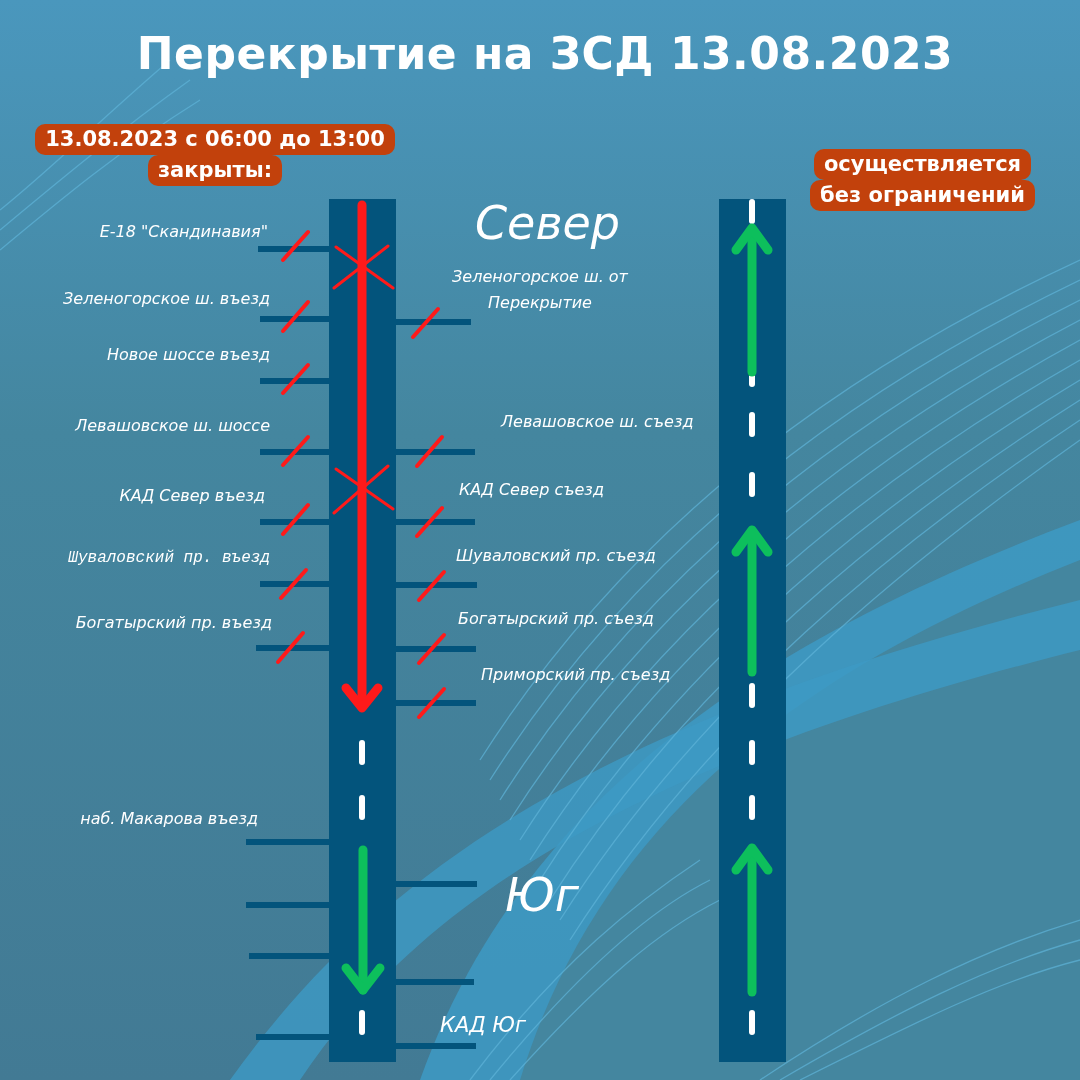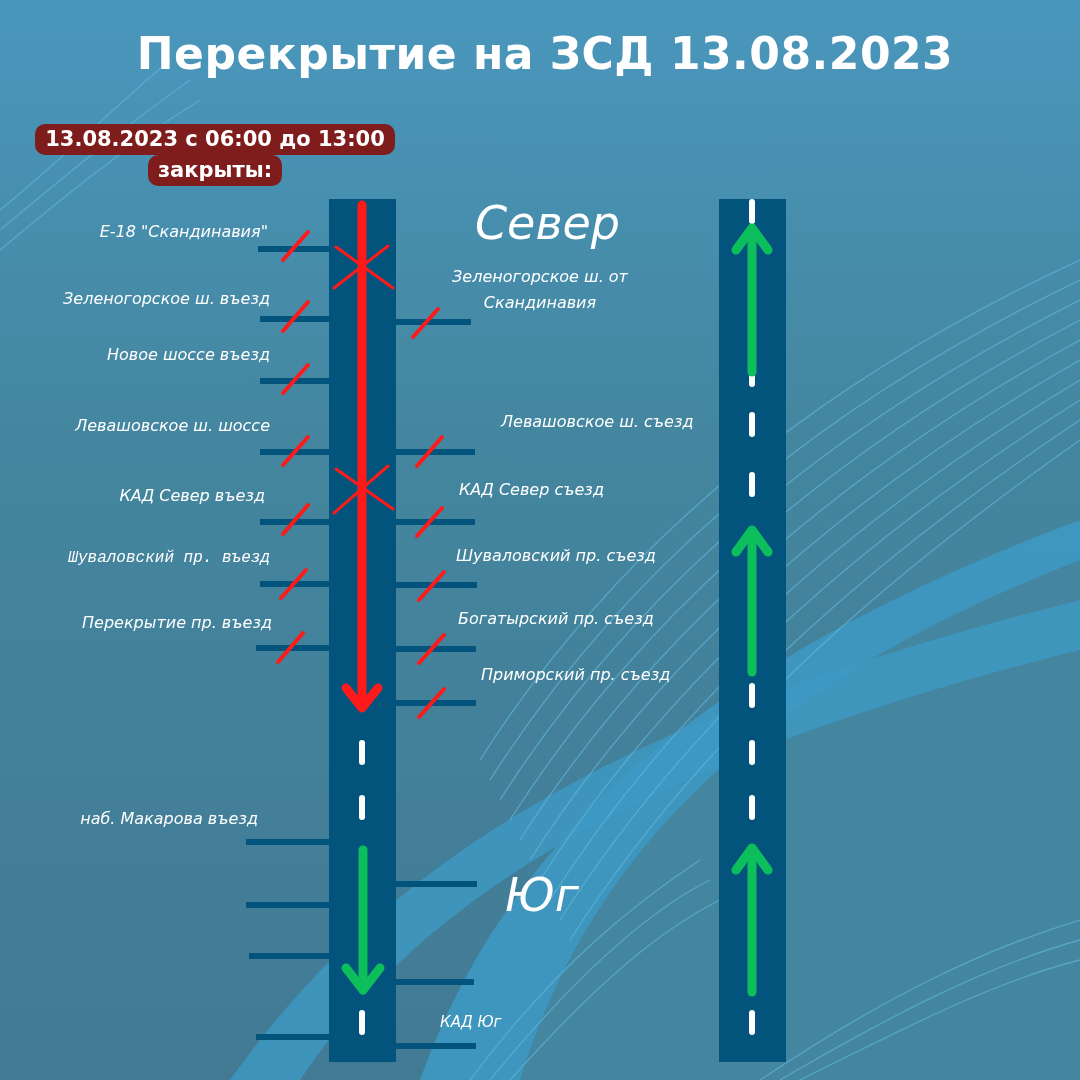--- a/index.html
+++ b/index.html
@@ -4,21 +4,21 @@
 <style>
   html,body{margin:0;padding:0;}
   body{width:1080px;height:1080px;overflow:hidden;position:relative;
     font-family:"Liberation Sans","DejaVu Sans",sans-serif;
     background:linear-gradient(180deg,#4a97bd 0%,#44869f 40%,#427a94 100%);}
   #canvas{position:absolute;left:0;top:0;width:1080px;height:1080px;}
   .title{position:absolute;left:0;top:28px;width:1090px;text-align:center;color:#fff;
     font-family:"DejaVu Sans",sans-serif;font-weight:bold;font-size:44px;letter-spacing:0.5px;}
   .pill{position:absolute;color:#fff;font-family:"DejaVu Sans",sans-serif;font-weight:bold;
     font-size:21px;text-align:center;line-height:31px;}
-  .pill span{display:inline-block;background:#7f1d1d;border-radius:10px;padding:0 10px;}
+  .pill span{display:inline-block;background:#c2410c;border-radius:10px;padding:0 10px;}
   .lbl{position:absolute;color:#fff;font-family:"DejaVu Sans",sans-serif;font-style:italic;
     font-size:16px;white-space:nowrap;}
   .lbl.r{text-align:right;}
   .big{position:absolute;color:#fff;font-family:"DejaVu Sans",sans-serif;font-style:italic;font-size:46px;margin-top:16px;}
 </style>
 </head>
 <body>
 
 <svg id="canvas" viewBox="0 0 1080 1080" width="1080" height="1080">
 
@@ -143,37 +143,38 @@
 
 <div class="title">Перекрытие на ЗСД 13.08.2023</div>
 
 <div class="pill" style="left:30px;top:124px;width:370px;">
   <span>13.08.2023 с 06:00 до 13:00</span><br>
   <span>закрыты:</span>
 </div>
 
 <div class="pill" style="left:780px;top:118px;width:285px;">
   <br>
-  <br>
+  <span>осуществляется</span><br>
+  <span>без ограничений</span>
 </div>
 
 <div class="big" style="left:475px;top:180px;">Север</div>
 <div class="big" style="left:505px;top:852px;">Юг</div>
 
 <div class="lbl r" style="right:812px;top:222px;">Е-18 "Скандинавия"</div>
 <div class="lbl r" style="right:810px;top:289px;">Зеленогорское ш. въезд</div>
 <div class="lbl r" style="right:810px;top:345px;">Новое шоссе въезд</div>
 <div class="lbl r" style="right:810px;top:416px;">Левашовское ш. шоссе</div>
 <div class="lbl r" style="right:815px;top:486px;">КАД Север въезд</div>
 <div class="lbl r" style="right:810px;top:549px;font-family:Liberation Mono, monospace;">Шуваловский пр. въезд</div>
-<div class="lbl r" style="right:808px;top:613px;">Перекрытие пр. въезд</div>
+<div class="lbl r" style="right:808px;top:613px;">Богатырский пр. въезд</div>
 <div class="lbl r" style="right:822px;top:809px;">наб. Макарова въезд</div>
 
 <div class="lbl" style="left:445px;top:264px;text-align:center;width:190px;line-height:26px;">
   <span>Зеленогорское ш.  от</span><br>
-  <span>Скандинавия</span>
+  <span>Перекрытие</span>
 </div>
 <div class="lbl" style="left:457px;top:412px;margin-left:44px;">Левашовское ш. съезд</div>
 <div class="lbl" style="left:459px;top:480px;">КАД Север съезд</div>
 <div class="lbl" style="left:456px;top:546px;">Шуваловский пр. съезд</div>
 <div class="lbl" style="left:458px;top:609px;">Богатырский пр. съезд</div>
 <div class="lbl" style="left:461px;top:665px;margin-left:20px;">Приморский пр. съезд</div>
-<div class="lbl" style="left:440px;top:1013px;font-size:15px;">КАД Юг</div>
+<div class="lbl" style="left:440px;top:1013px;font-size:21px;">КАД Юг</div>
 
 </body></html>

